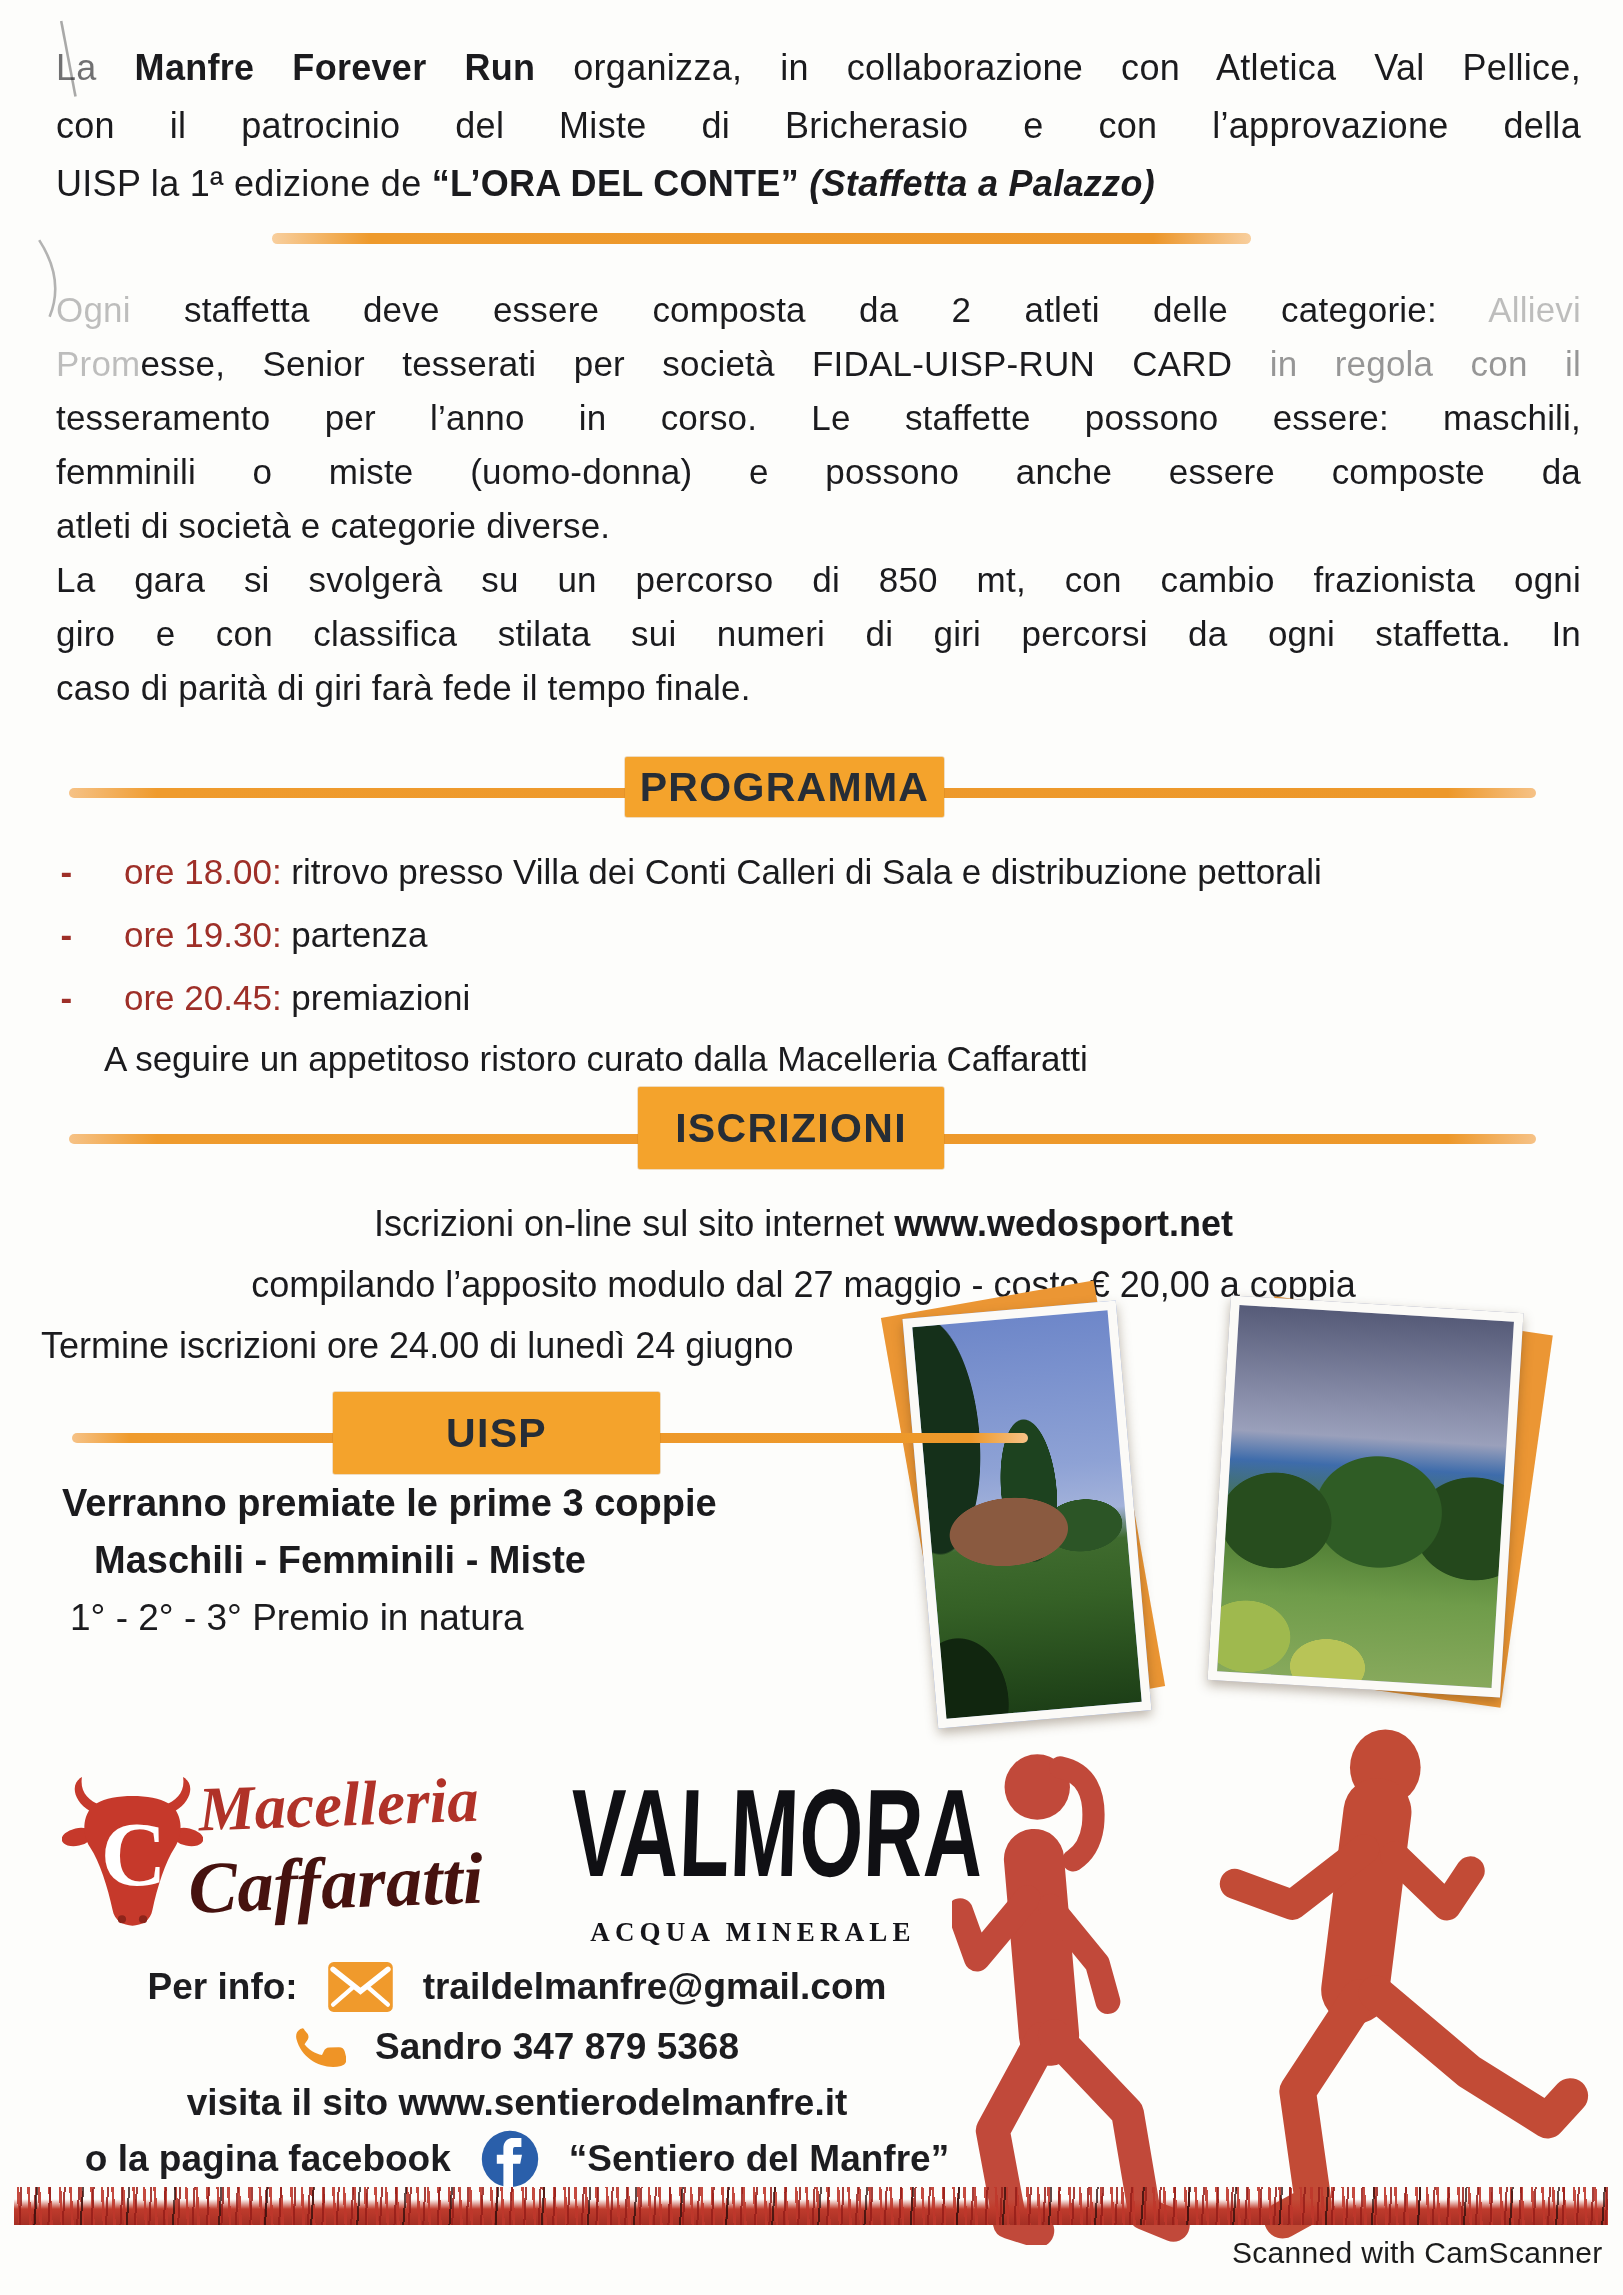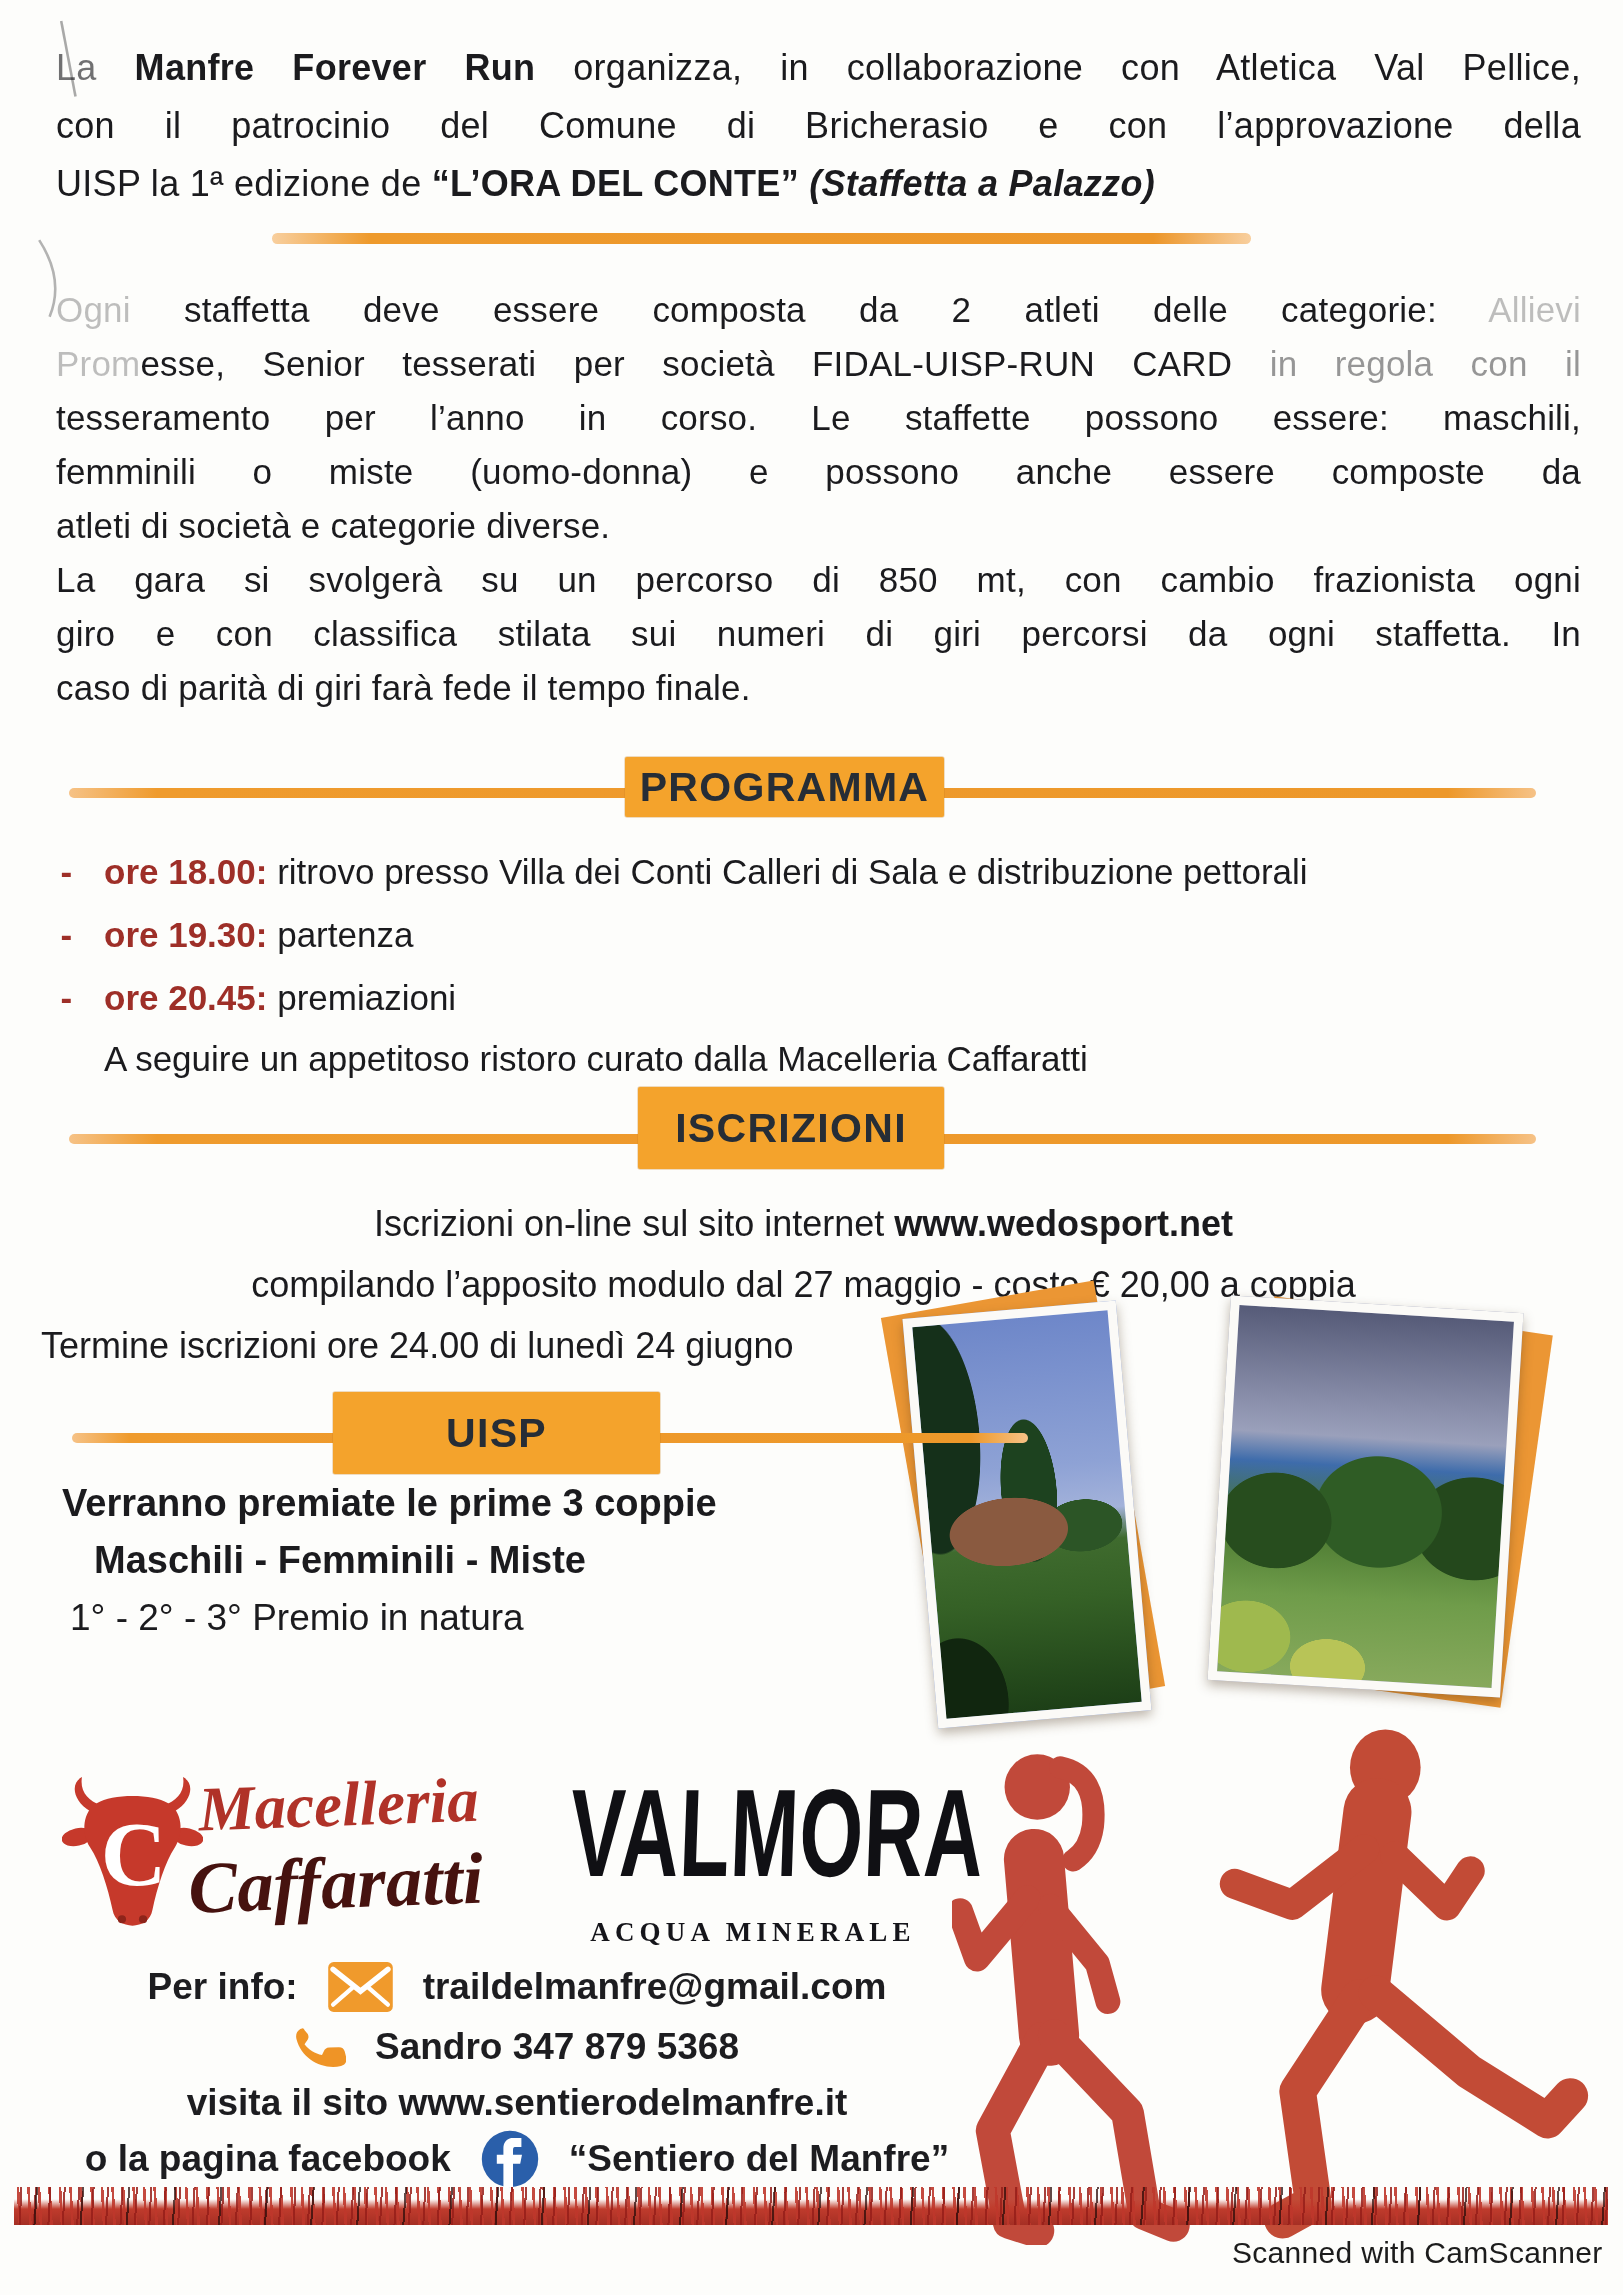--- a/index.html
+++ b/index.html
@@ -20,21 +20,21 @@
          background:linear-gradient(90deg,#f6c286 0,#ef9b2d 6%,#ed982a 94%,#f6c286 100%);}
   .badge{position:absolute;background:#f4a32c;display:flex;align-items:center;justify-content:center;
          font-size:41px;font-weight:700;letter-spacing:1.3px;color:#262d36;border-radius:2px;
          box-shadow:0 0 0 0.7px rgba(200,130,30,.35);}
   .divider-top{position:absolute;left:272px;top:233px;width:979px;height:10.5px;border-radius:5.2px;
          background:linear-gradient(90deg,#f8cf9e 0,#ee9a2c 10%,#ec962a 90%,#f8cf9e 100%);}
   
   .plist{position:absolute;left:58px;top:840px;width:1535px;font-size:35px;}
   .pitem{position:relative;padding-left:46px;line-height:63px;white-space:nowrap;}
   .pdash{position:absolute;left:2.6px;color:#9e2f28;font-weight:700;}
-  .ptime{color:#9e2f28;font-weight:700;}
+  .ptime{color:#9e2f28;font-weight:400;margin-left:20px;}
   .pnote{padding-left:46px;line-height:59px;}
   
   .iscr{position:absolute;left:41px;top:1193px;width:1525px;font-size:36px;line-height:61px;}
   .iscr .c{text-align:center;}
   
   .premi{position:absolute;left:62px;top:1474px;width:995px;}
   .premi .p1{font-size:38px;font-weight:700;line-height:58px;}
   .premi .p2{font-size:38px;font-weight:700;line-height:56px;margin-left:32px;}
   .premi .p3{font-size:37px;line-height:60px;margin-left:8px;}
   
@@ -90,21 +90,21 @@
 
   <svg class="scratch" style="left:56px;top:18.3px;width:26px;height:92px" viewBox="0 0 40 140">
     <path d="M8 4 L30 120" stroke="#666" stroke-width="4" fill="none"></path>
   </svg>
   <svg class="scratch" style="left:34px;top:236px;width:39px;height:85px" viewBox="0 0 60 130">
     <path d="M8 6 C30 40 42 80 24 124" stroke="#777" stroke-width="4" fill="none"></path>
   </svg>
 
   <section class="intro">
     <div class="jl"><span class="ghost3">La</span> <span class="b">Manfre Forever Run</span> <span>organizza, in collaborazione con Atletica Val Pellice,</span></div>
-    <div class="jl">con il patrocinio del Comune di Bricherasio e con l’approvazione della</div>
+    <div class="jl">con il patrocinio del Miste di Bricherasio e con l’approvazione della</div>
     <div class="ll"><span>UISP la 1ª edizione de</span> <span class="b">“L’ORA DEL CONTE”</span> <span class="bi">(Staffetta a Palazzo)</span></div>
   </section>
 
   <div class="divider-top"></div>
 
   <section class="rules">
     <div class="jl"><span class="ghost">Ogni</span> <span>staffetta deve essere composta da 2 atleti delle categorie:</span> <span class="ghost">Allievi</span></div>
     <div class="jl"><span class="ghost">Prom</span><span>esse, Senior tesserati per società FIDAL-UISP-RUN CARD</span> <span class="ghost2">in regola con il</span></div>
     <div class="jl">tesseramento per l’anno in corso. Le staffette possono essere: maschili,</div>
     <div class="jl">femminili o miste (uomo-donna) e possono anche essere composte da</div>

